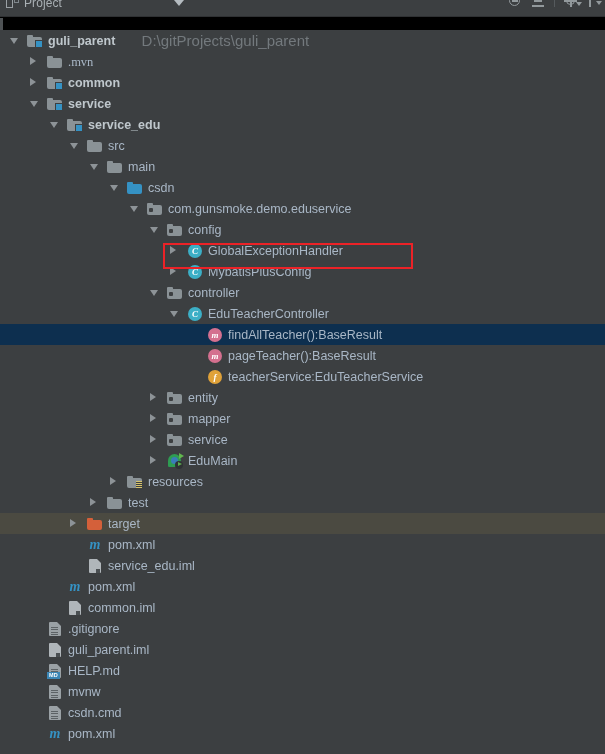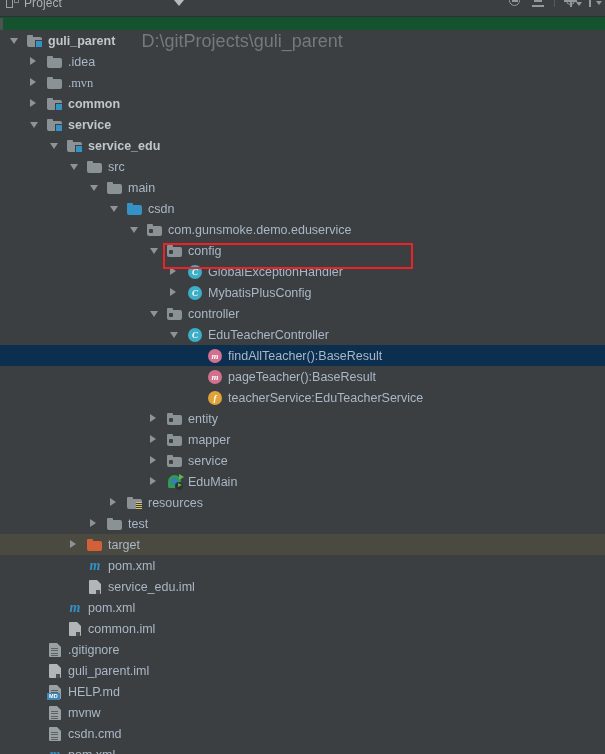--- a/index.html
+++ b/index.html
@@ -4,21 +4,21 @@
 <style>
   html, body {
     margin: 0;
     padding: 0;
     background: #3c3f41;
   }
   #app {
     position: relative;
     width: 605px;
     height: 754px;
-    background: #14532d;
+    background: #000000;
     font-family: "Liberation Sans", sans-serif;
     overflow: hidden;
     -webkit-font-smoothing: antialiased;
   }
 
   
   #toolwindow-header {
     position: absolute;
     left: 0; top: 0;
     width: 605px;
@@ -142,21 +142,21 @@
     top: 50%;
     transform: translateY(-50%);
     line-height: 14px;
   }
   .label.bold { font-weight: bold; color: #bfc7cc; }
   .path-note {
     position: absolute;
     top: 50%;
     transform: translateY(-50%);
     color: #73797d;
-    font-size: 18px;
+    font-size: 15px;
     line-height: 14px;
   }
 
   
   .fld {
     position: absolute; left: 0; top: 2px;
     width: 15px; height: 12px;
   }
   .fld .body {
     position: absolute; left: 0; top: 2px;
@@ -397,30 +397,20 @@
         <span class="path-note" style="left: 141.6px;">D:\gitProjects\guli_parent</span>
       </div>
       <div class="row">
         <span class="arrow closed" style="left: 30px;"></span>
         <span class="icon" style="left: 47px;">
           <span class="fld">
             <span class="tab"></span>
             <span class="body"></span>
           </span>
         </span>
-        <span class="label" style="left: 68px;">.idea</span>
-      </div>
-      <div class="row">
-        <span class="arrow closed" style="left: 30px;"></span>
-        <span class="icon" style="left: 47px;">
-          <span class="fld">
-            <span class="tab"></span>
-            <span class="body"></span>
-          </span>
-        </span>
         <span class="label" style="left: 68px; font-family: Liberation Serif, serif;">.mvn</span>
       </div>
       <div class="row">
         <span class="arrow closed" style="left: 30px;"></span>
         <span class="icon" style="left: 47px;">
           <span class="fld">
             <span class="tab"></span>
             <span class="body"></span>
             <span class="badge-sq"></span>
           </span>

